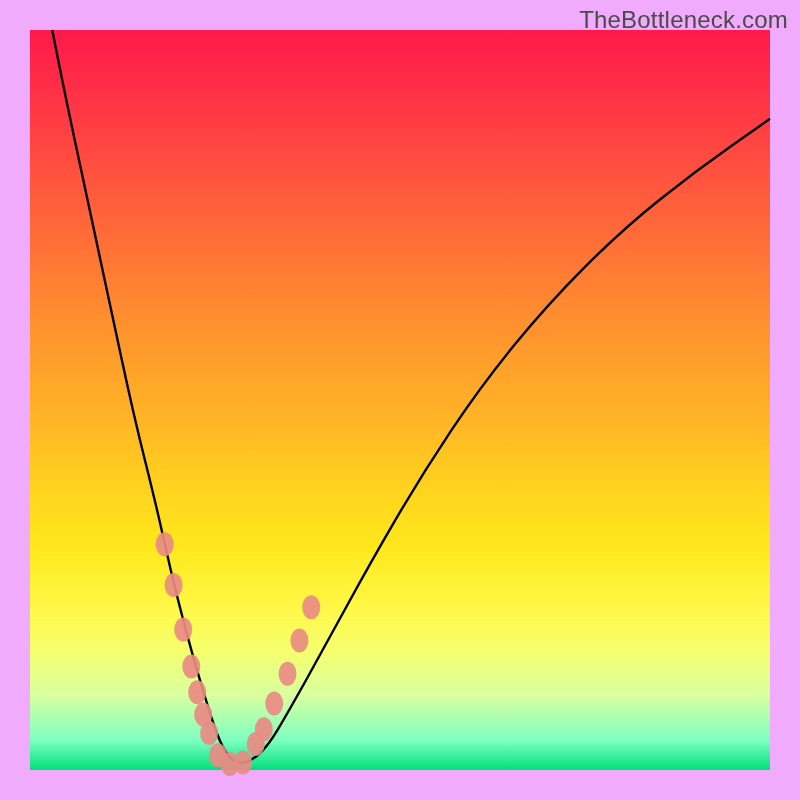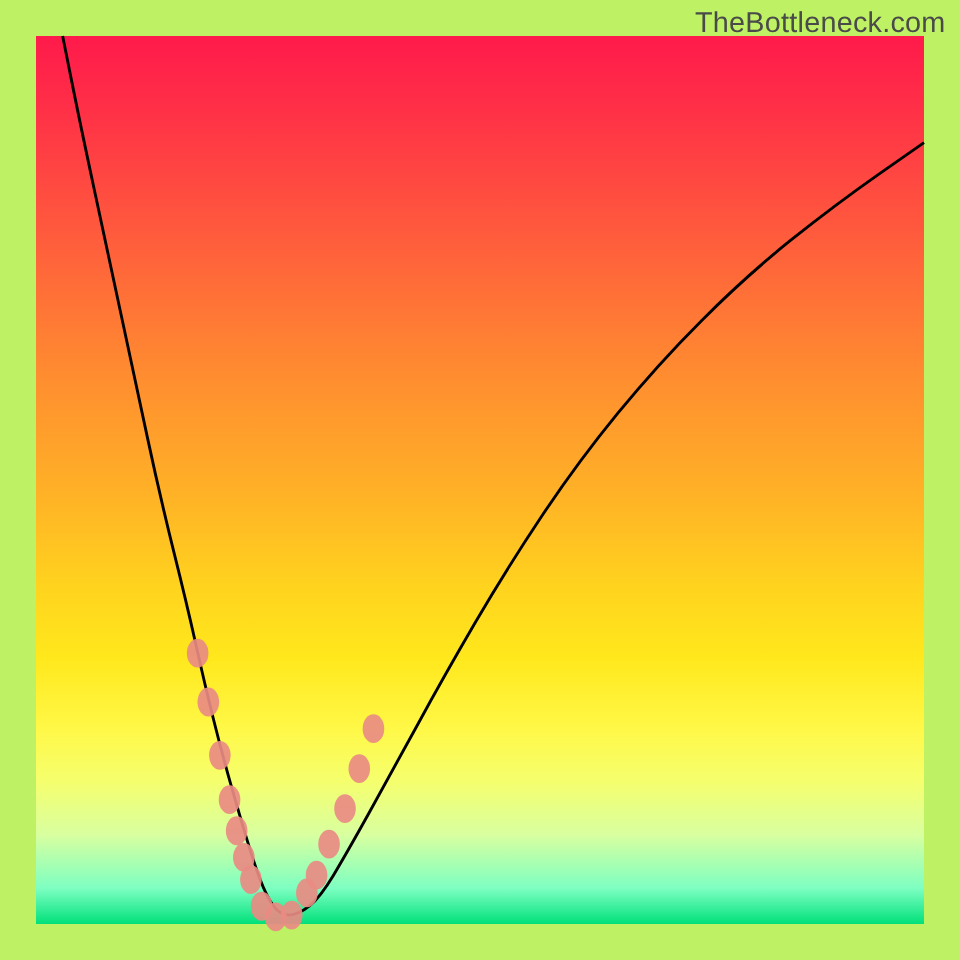--- a/index.html
+++ b/index.html
@@ -10,21 +10,21 @@
     overflow: hidden;
     background: #000;
     font-family: Arial, Helvetica, sans-serif;
   }
   .frame {
     position: absolute;
     left: 0;
     top: 0;
     width: 800px;
     height: 800px;
-    background: #bef264;
+    background: #f0abfc;
   }
   .plot-area {
     position: absolute;
     left: 30px;
     top: 30px;
     width: 740px;
     height: 740px;
     background: linear-gradient(to bottom,
       #ff1a4b 0%,
       #ff2f47 8%,

